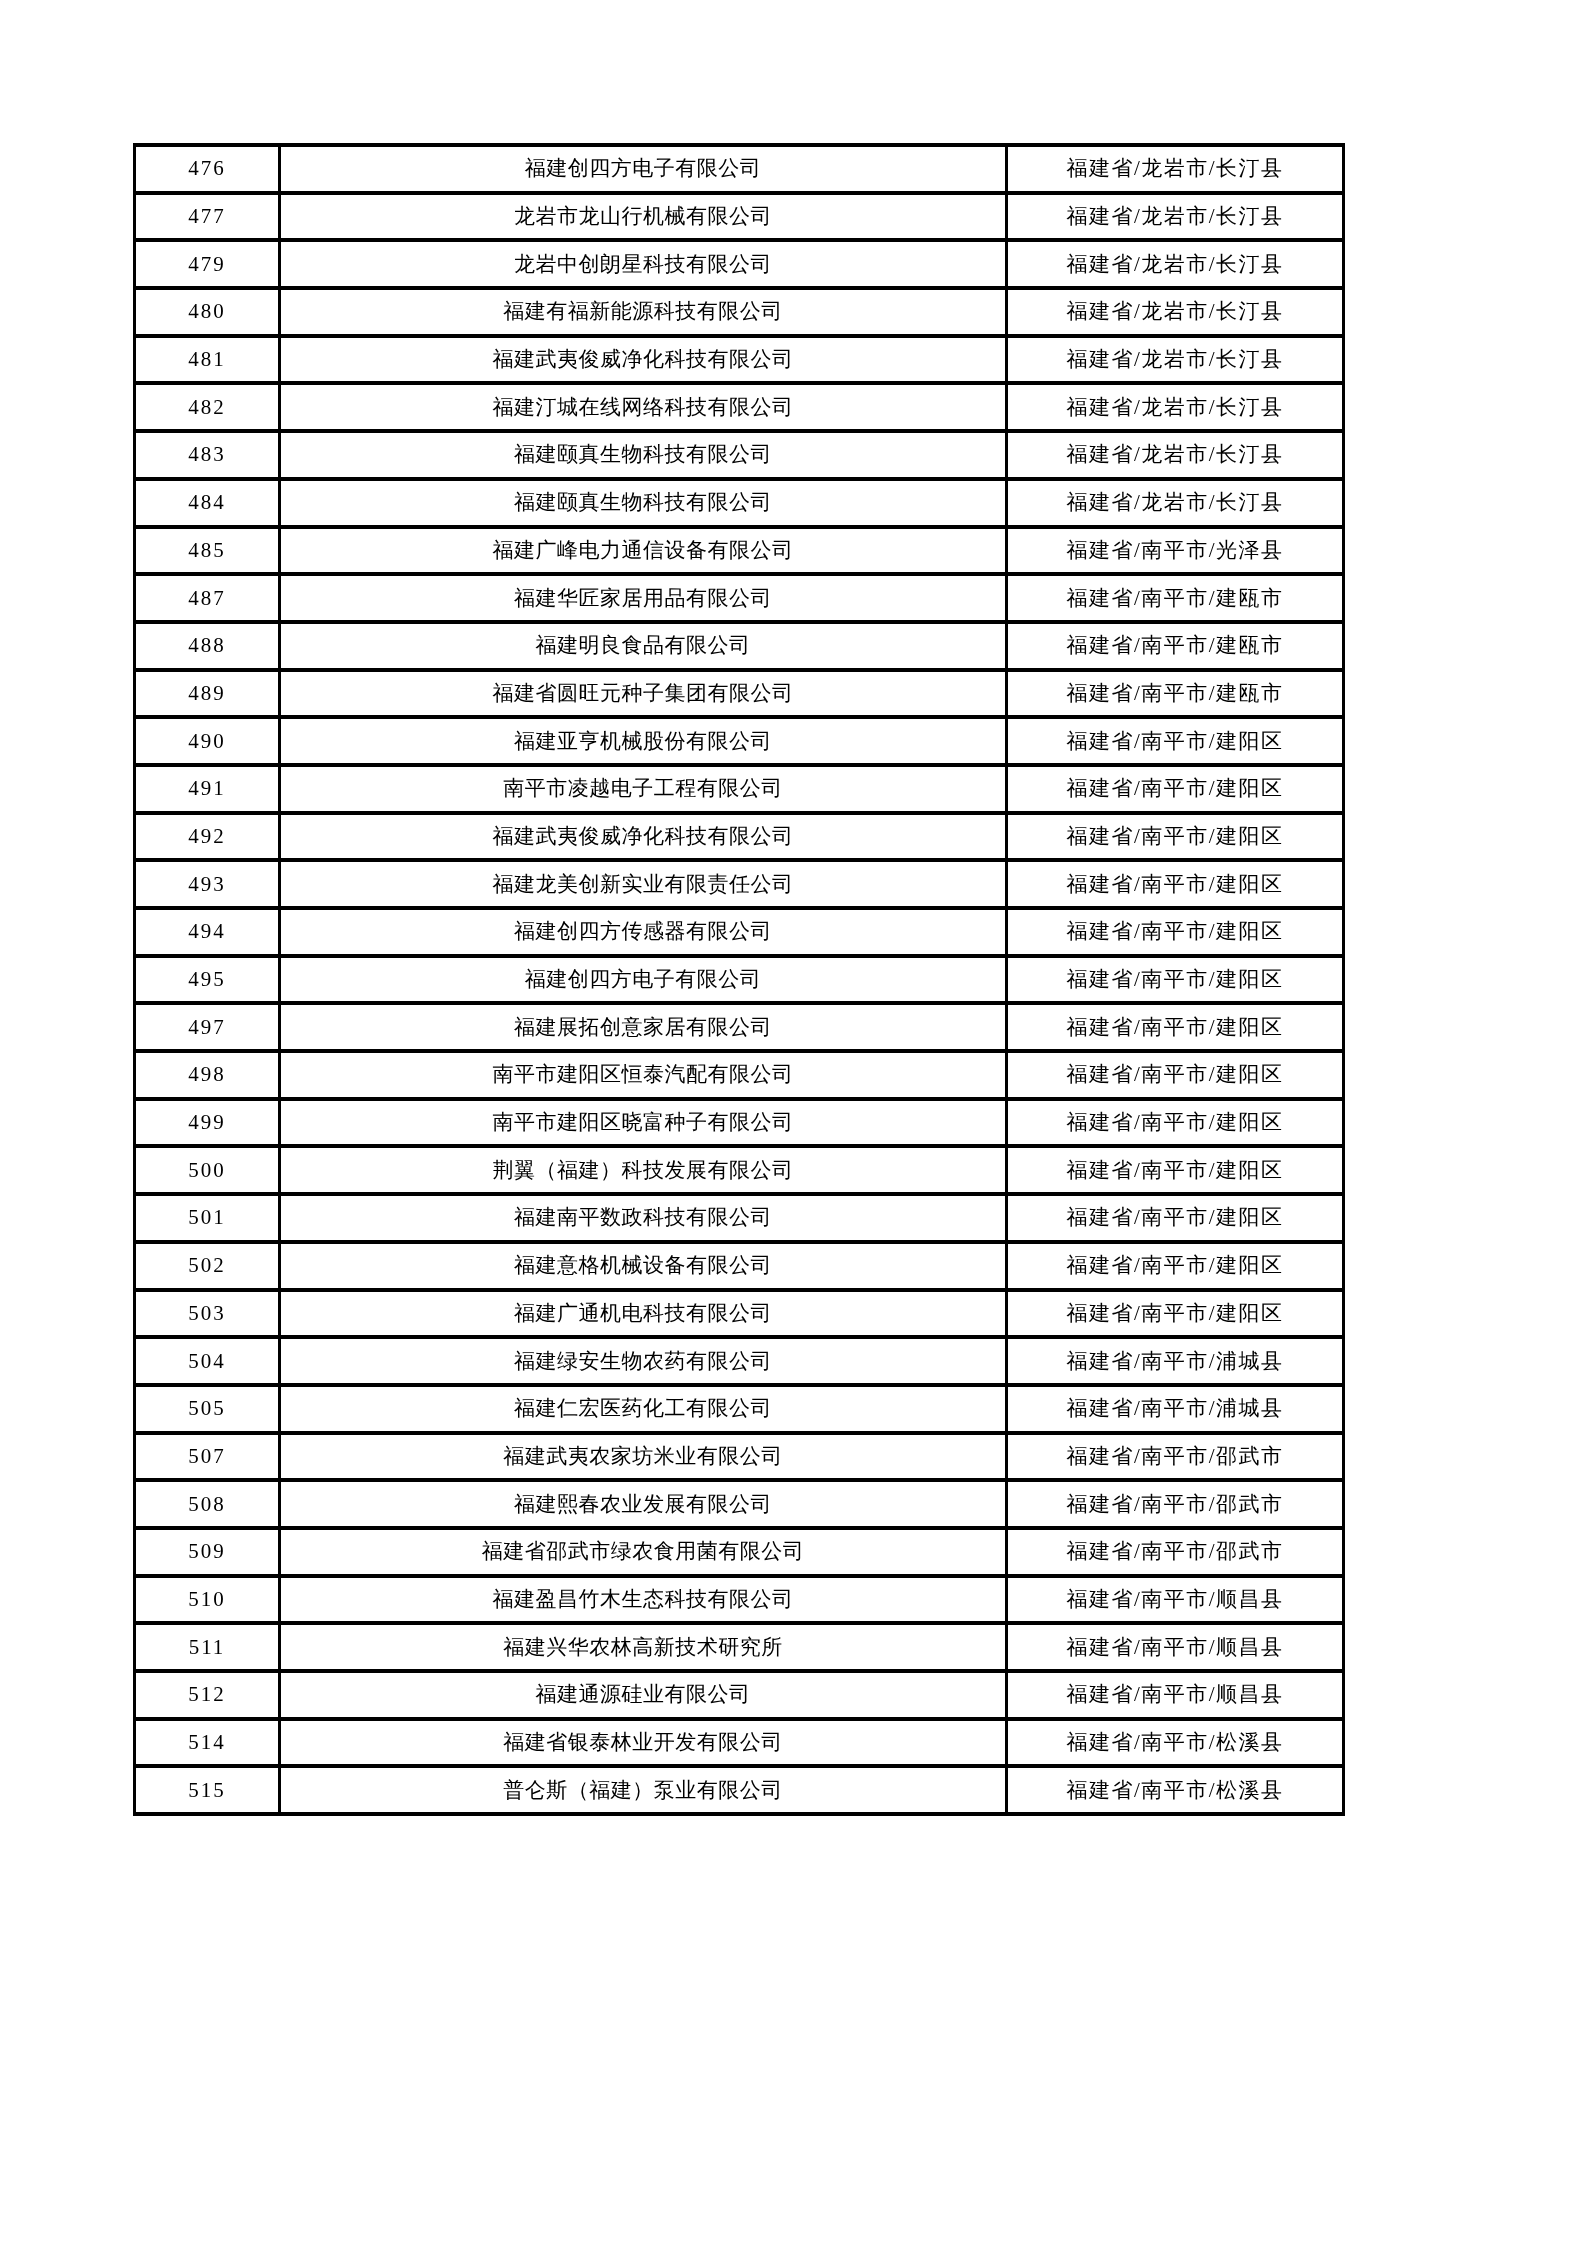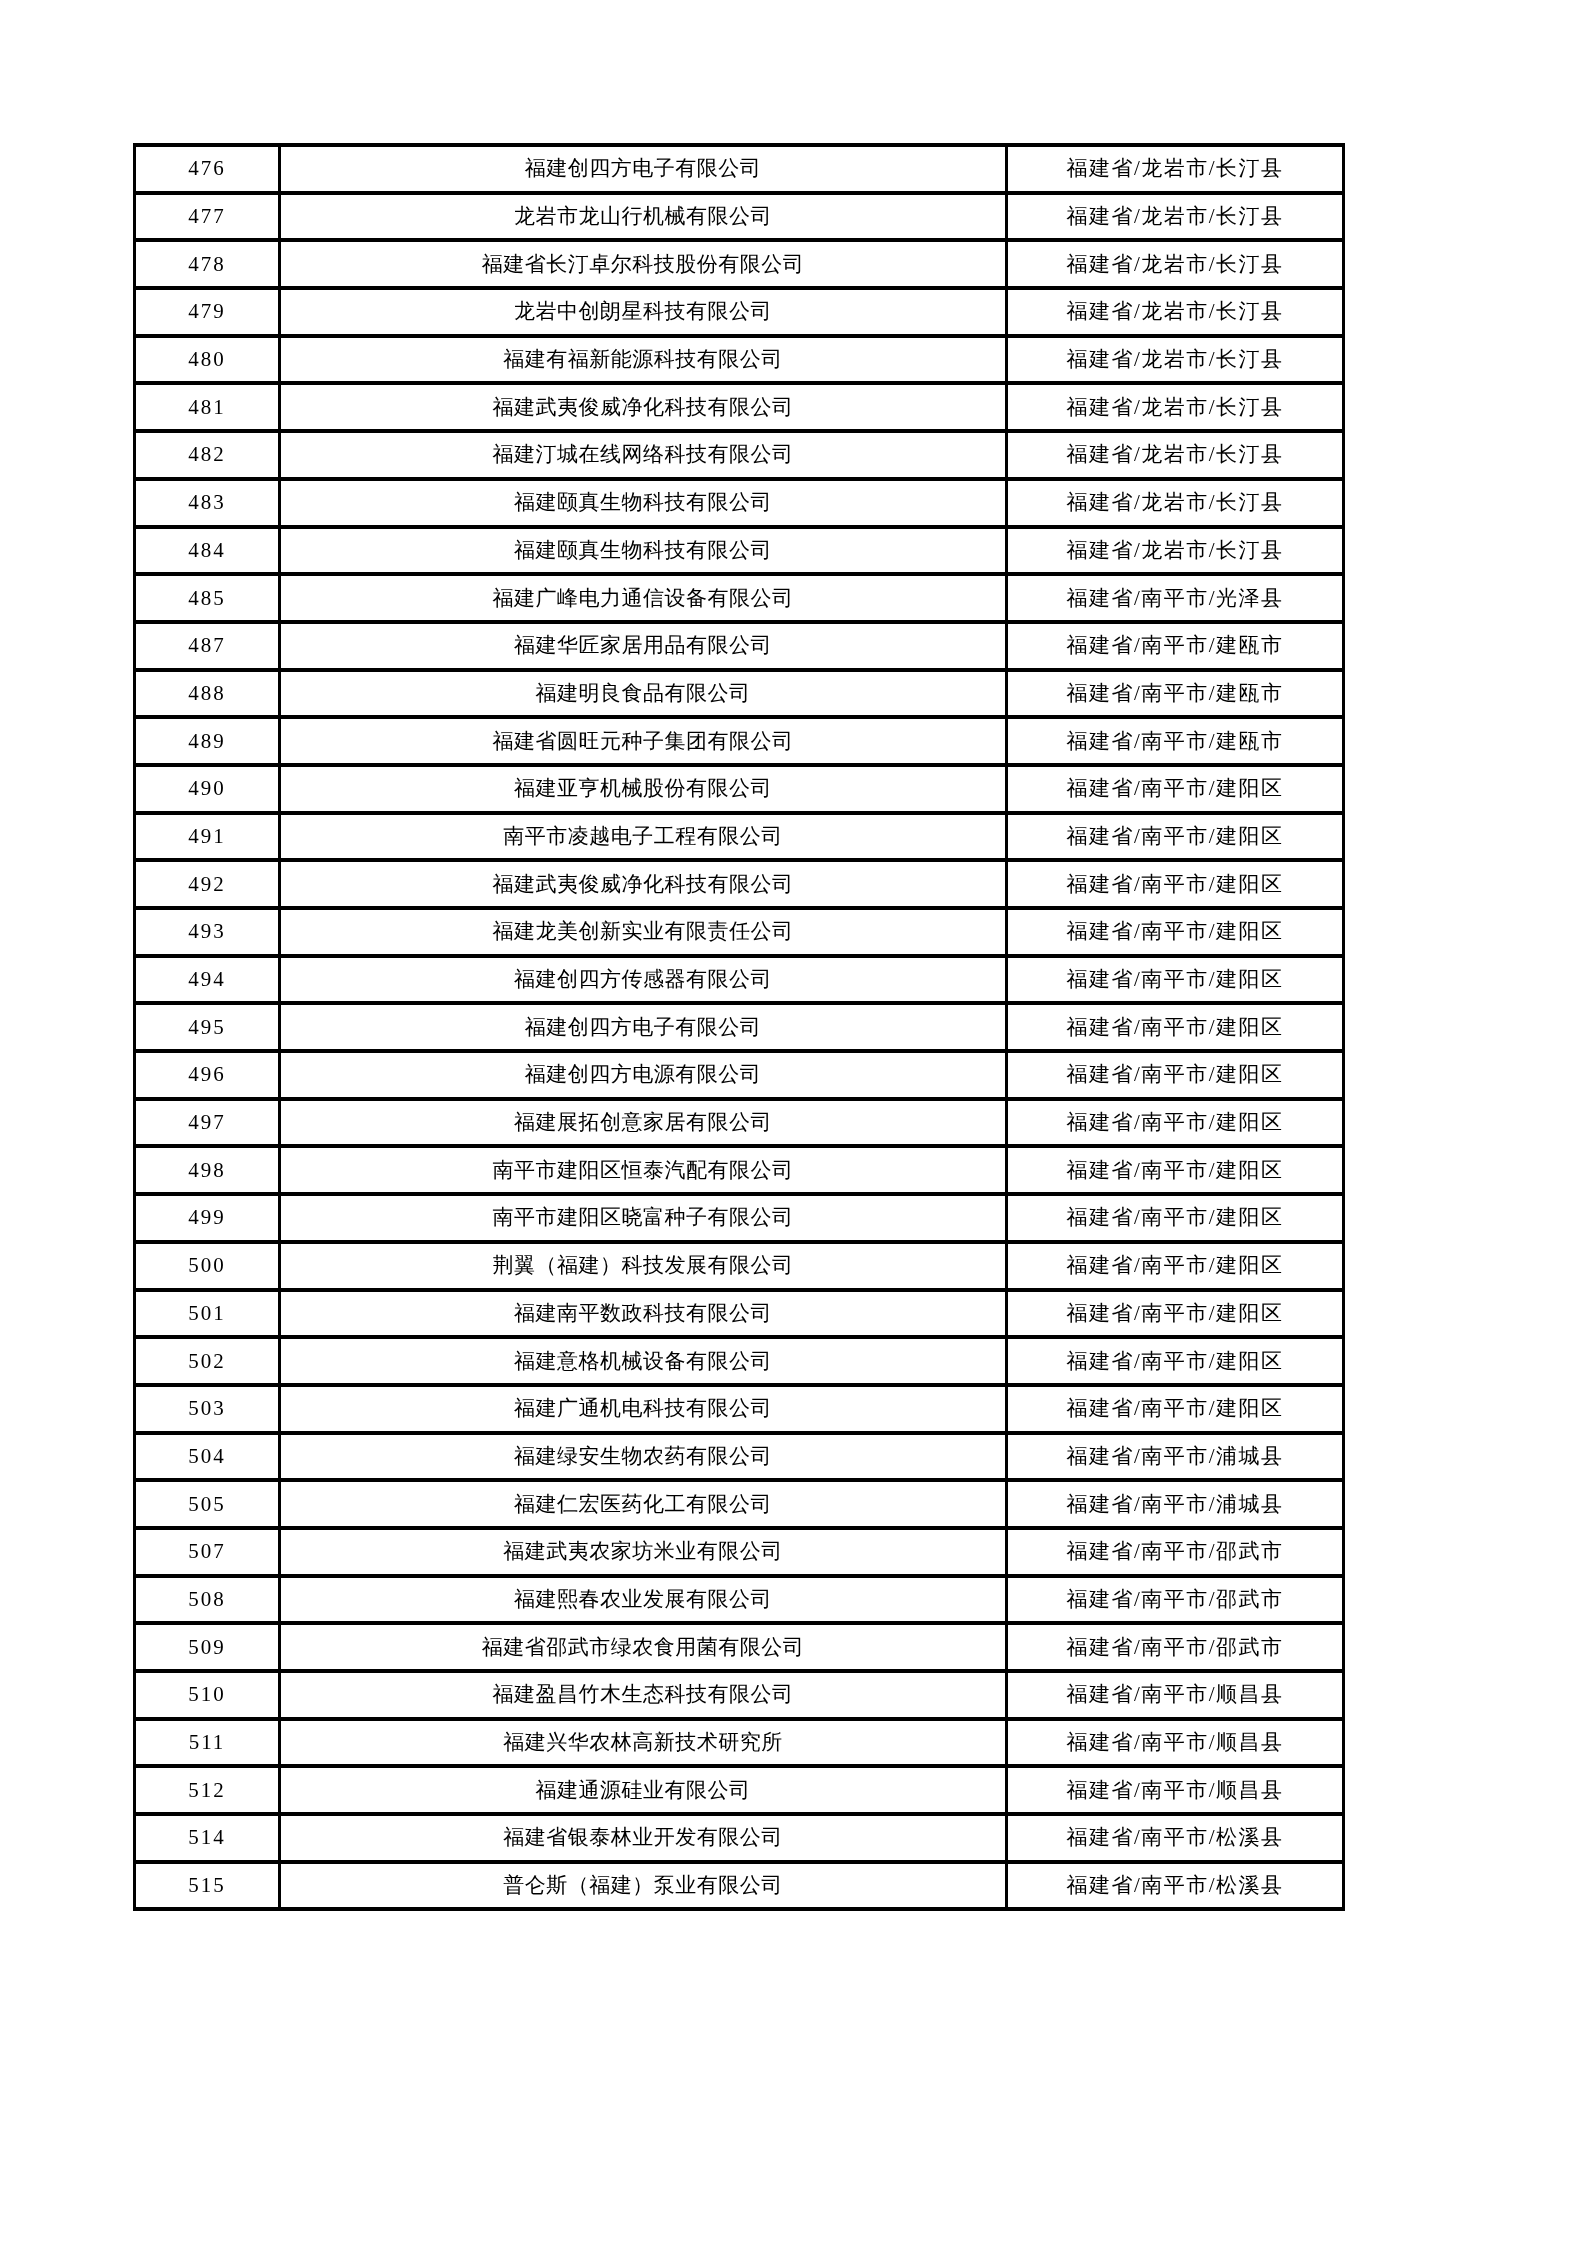--- a/index.html
+++ b/index.html
@@ -63,25 +63,20 @@
           <td class="index-cell">476</td>
           <td class="company-cell">福建创四方电子有限公司</td>
           <td class="region-cell">福建省/龙岩市/长汀县</td>
         </tr>
         <tr>
           <td class="index-cell">477</td>
           <td class="company-cell">龙岩市龙山行机械有限公司</td>
           <td class="region-cell">福建省/龙岩市/长汀县</td>
         </tr>
         <tr>
-          <td class="index-cell">478</td>
-          <td class="company-cell">福建省长汀卓尔科技股份有限公司</td>
-          <td class="region-cell">福建省/龙岩市/长汀县</td>
-        </tr>
-        <tr>
           <td class="index-cell">479</td>
           <td class="company-cell">龙岩中创朗星科技有限公司</td>
           <td class="region-cell">福建省/龙岩市/长汀县</td>
         </tr>
         <tr>
           <td class="index-cell">480</td>
           <td class="company-cell">福建有福新能源科技有限公司</td>
           <td class="region-cell">福建省/龙岩市/长汀县</td>
         </tr>
         <tr>
@@ -145,25 +140,20 @@
           <td class="region-cell">福建省/南平市/建阳区</td>
         </tr>
         <tr>
           <td class="index-cell">494</td>
           <td class="company-cell">福建创四方传感器有限公司</td>
           <td class="region-cell">福建省/南平市/建阳区</td>
         </tr>
         <tr>
           <td class="index-cell">495</td>
           <td class="company-cell">福建创四方电子有限公司</td>
-          <td class="region-cell">福建省/南平市/建阳区</td>
-        </tr>
-        <tr>
-          <td class="index-cell">496</td>
-          <td class="company-cell">福建创四方电源有限公司</td>
           <td class="region-cell">福建省/南平市/建阳区</td>
         </tr>
         <tr>
           <td class="index-cell">497</td>
           <td class="company-cell">福建展拓创意家居有限公司</td>
           <td class="region-cell">福建省/南平市/建阳区</td>
         </tr>
         <tr>
           <td class="index-cell">498</td>
           <td class="company-cell">南平市建阳区恒泰汽配有限公司</td>

